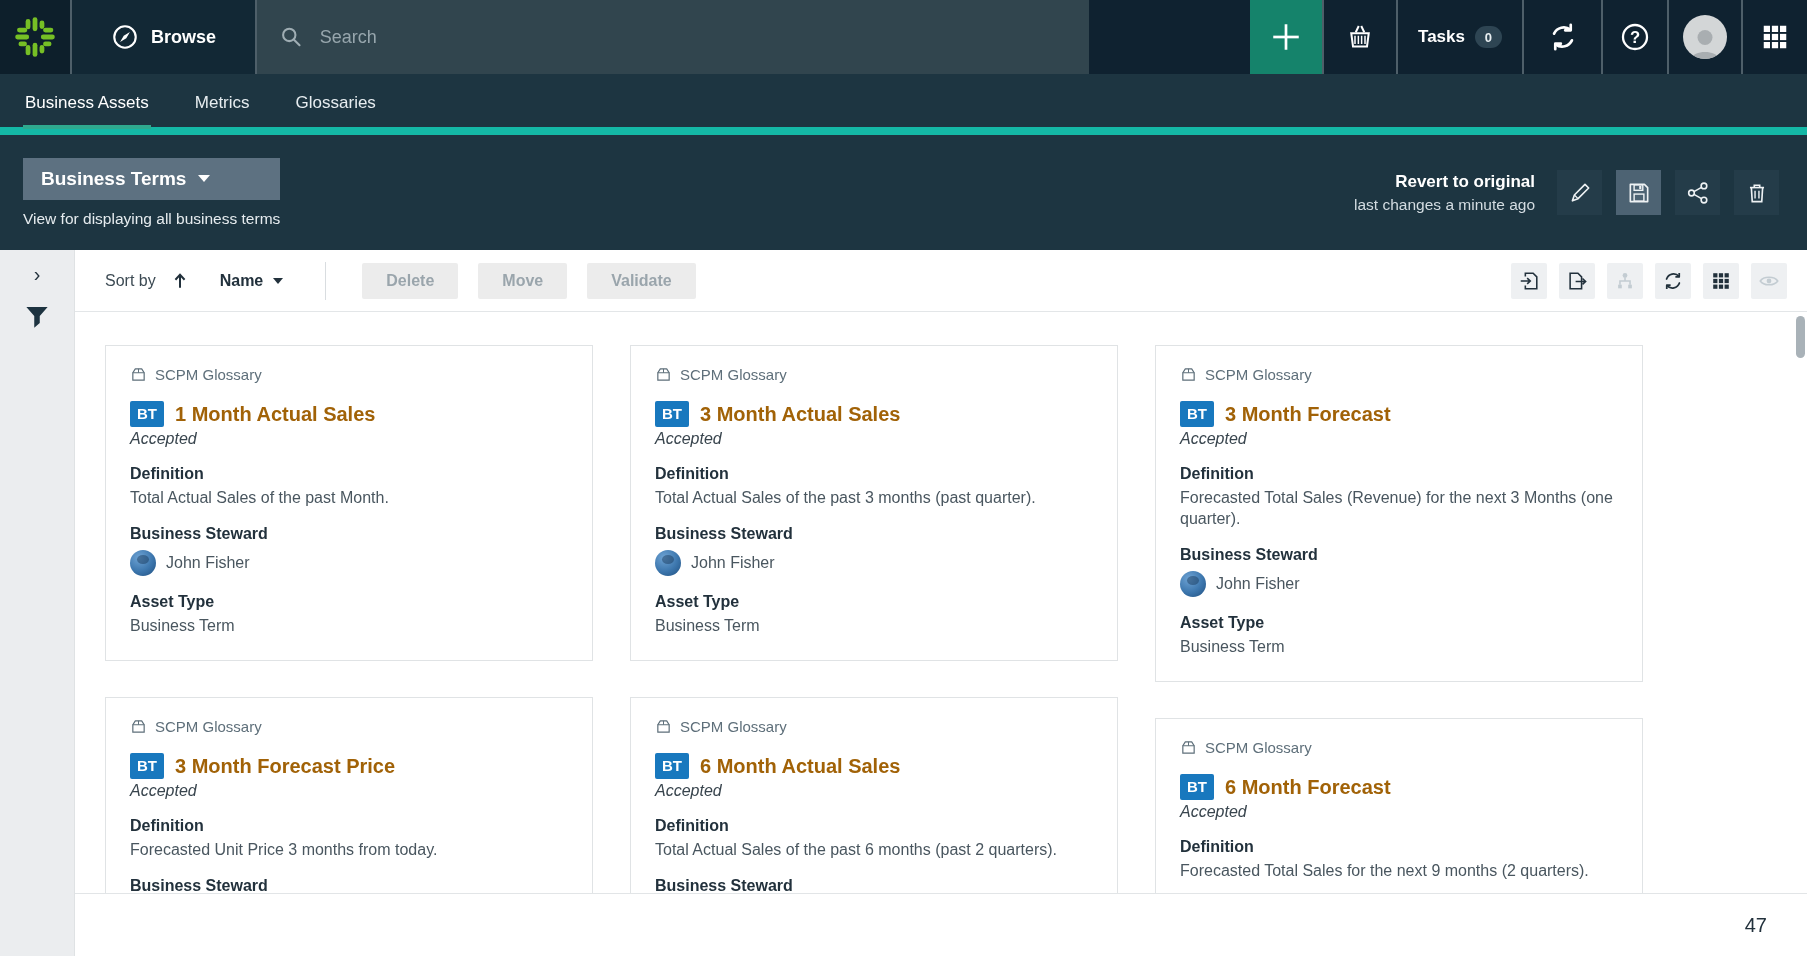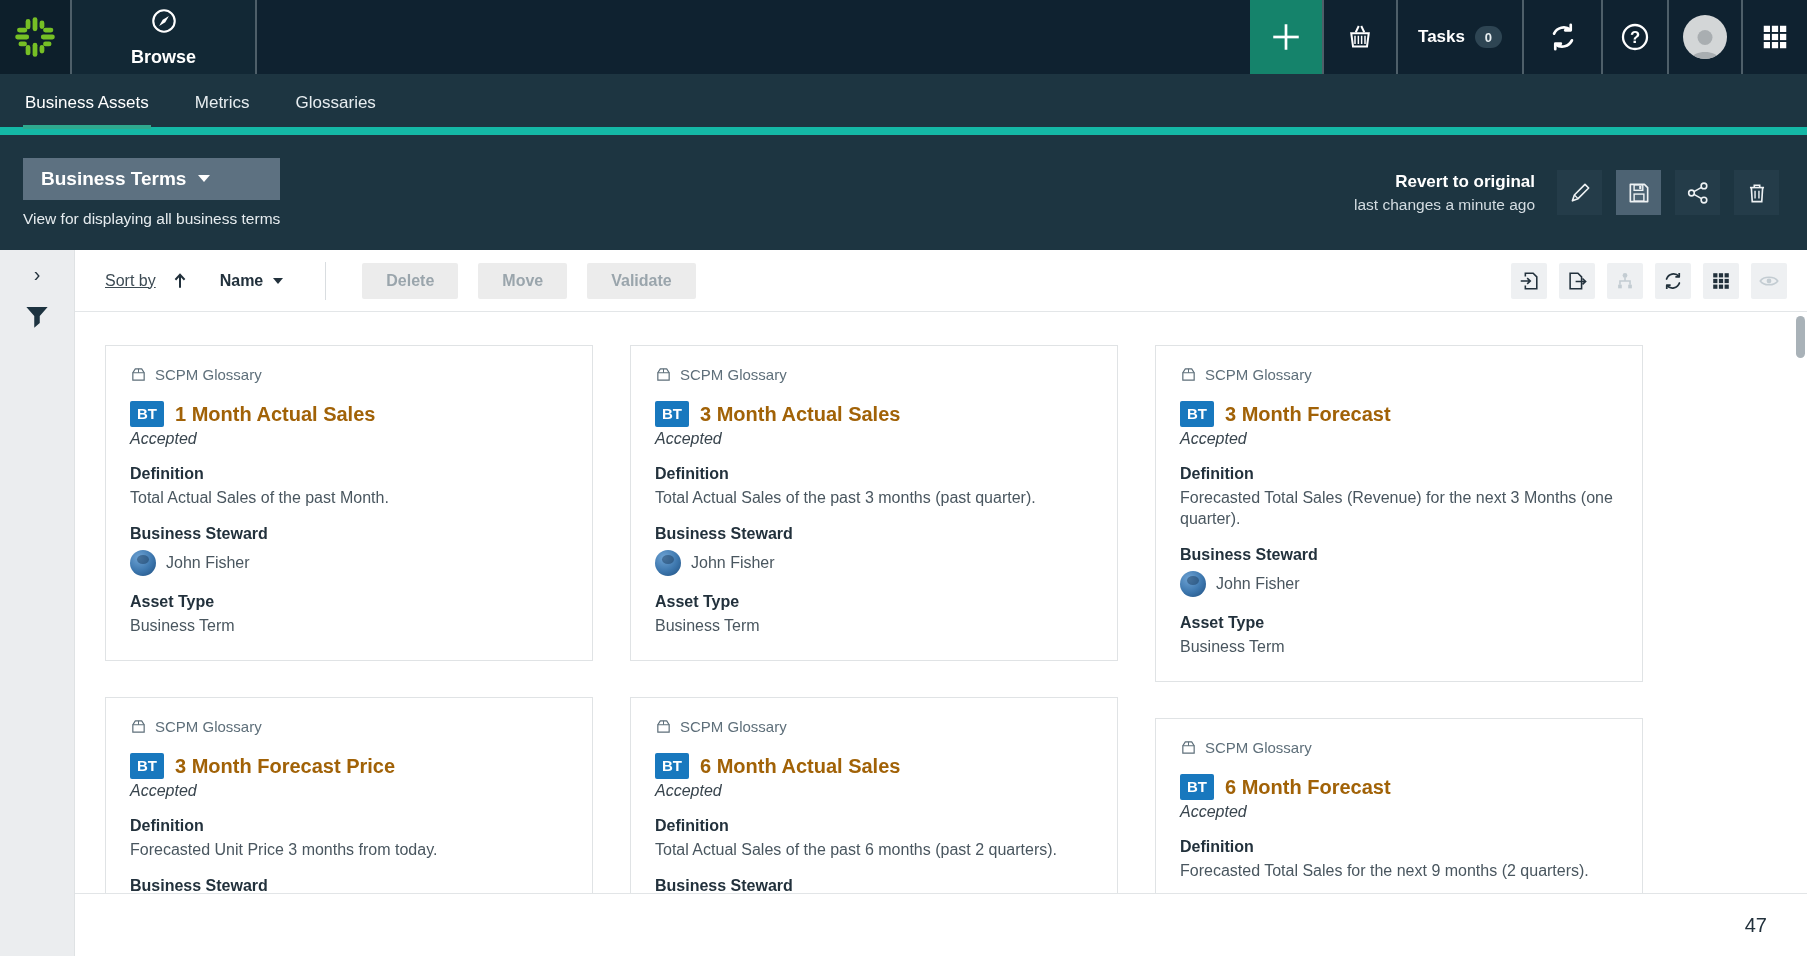--- a/index.html
+++ b/index.html
@@ -4,21 +4,21 @@
 <style>
   * { margin:0; padding:0; box-sizing:border-box; }
   html,body { width:1807px; height:956px; overflow:hidden;
     font-family:"Liberation Sans","DejaVu Sans",sans-serif; background:#fff; }
 
   
   .navbar { height:74px; background:#0f2230; display:flex; align-items:stretch; }
   .nav-sep { width:2px; background:#4e5f69; align-self:stretch; }
   .logo-cell { width:70px; display:flex; align-items:center; justify-content:center; background:#0d1f2b; }
   .browse-cell { width:183px; display:flex; align-items:center; justify-content:center; gap:12px;
-    color:#fff; font-size:18px; font-weight:bold; cursor:pointer; background:#122835;flex-direction:column; }
+    color:#fff; font-size:18px; font-weight:bold; cursor:pointer; background:#122835; }
   .search-cell { flex:0 0 832px; background:#31454e; margin:0; display:flex; align-items:center;
     padding:0 22px; gap:16px; }
   .search-cell input { background:transparent; border:none; outline:none; color:#e8eef1;
     font-size:18px; width:100%; font-family:inherit; }
   .search-cell input::placeholder { color:#97a6ad; }
   .nav-flex-gap { flex:1; }
   .nav-btn { display:flex; align-items:center; justify-content:center; cursor:pointer; color:#fff; }
   .plus-cell { width:72px; background:#15836b; }
   .basket-cell { width:72px; }
   .tasks-cell { width:124px; gap:10px; font-size:17px; font-weight:bold; }
@@ -57,21 +57,21 @@
   
   .main-row { display:flex; height:706px; }
   .side-strip { width:75px; background:#ebedef; border-right:1px solid #dfe2e4;
     display:flex; flex-direction:column; align-items:center; padding-top:14px; gap:18px; }
   .chev { color:#22313c; font-size:20px; cursor:pointer; line-height:1; }
   .main-col { flex:1; display:flex; flex-direction:column; min-width:0; }
 
   
   .toolbar { height:62px; background:#fff; border-bottom:1px solid #e3e6e8; display:flex;
     align-items:center; padding:0 20px 0 30px; gap:14px; }
-  .sort-label { color:#3c4a53; font-size:16px;text-decoration:underline; }
+  .sort-label { color:#3c4a53; font-size:16px; }
   .sort-field { color:#22313c; font-size:16px; font-weight:bold; margin-left:16px; display:flex;
     align-items:center; gap:10px; cursor:pointer;text-align:center; }
   .sort-field .caret-down { border-top-color:#22313c; border-left-width:5px; border-right-width:5px; border-top-width:6px;}
   .tb-divider { width:1px; height:38px; background:#d9dde0; margin:0 22px 0 28px; }
   .tb-btn { background:#ececec; border:none; color:#9aa5ac; font-size:16px; font-family:inherit;
     padding:9px 24px; margin-right:6px; border-radius:2px; cursor:default;font-weight:bold; }
   .tb-right { margin-left:auto; display:flex; gap:12px; }
   .tb-icon-btn { width:36px; height:36px; background:#eef0f2; display:flex; align-items:center;
     justify-content:center; cursor:pointer; border-radius:2px; }
 
@@ -132,20 +132,27 @@
 
   <div class="browse-cell">
     <svg width="28" height="28" viewBox="0 0 24 24">
       <circle cx="12" cy="12" r="9.2" fill="none" stroke="#fff" stroke-width="1.8"></circle>
       <path d="M16.2 7.8 L13.1 13.1 L7.8 16.2 L10.9 10.9 Z" fill="#fff"></path>
     </svg>
     <span>Browse</span>
   </div>
   <div class="nav-sep"></div>
 
+  <div class="search-cell">
+    <svg width="26" height="26" viewBox="0 0 24 24">
+      <circle cx="10" cy="10" r="6" fill="none" stroke="#9fadb3" stroke-width="2"></circle>
+      <line x1="14.6" y1="14.6" x2="20" y2="20" stroke="#9fadb3" stroke-width="2" stroke-linecap="round"></line>
+    </svg>
+    <input type="text" placeholder="Search" style="">
+  </div>
 
   <div class="nav-flex-gap"></div>
 
   <div class="nav-btn plus-cell">
     <svg width="36" height="36" viewBox="0 0 24 24">
       <line x1="12" y1="3.5" x2="12" y2="20.5" stroke="#fff" stroke-width="1.8"></line>
       <line x1="3.5" y1="12" x2="20.5" y2="12" stroke="#fff" stroke-width="1.8"></line>
     </svg>
   </div>
   <div class="nav-sep"></div>

